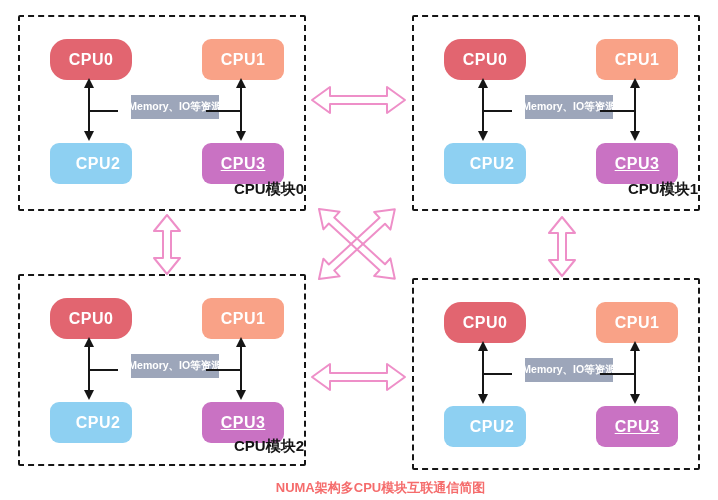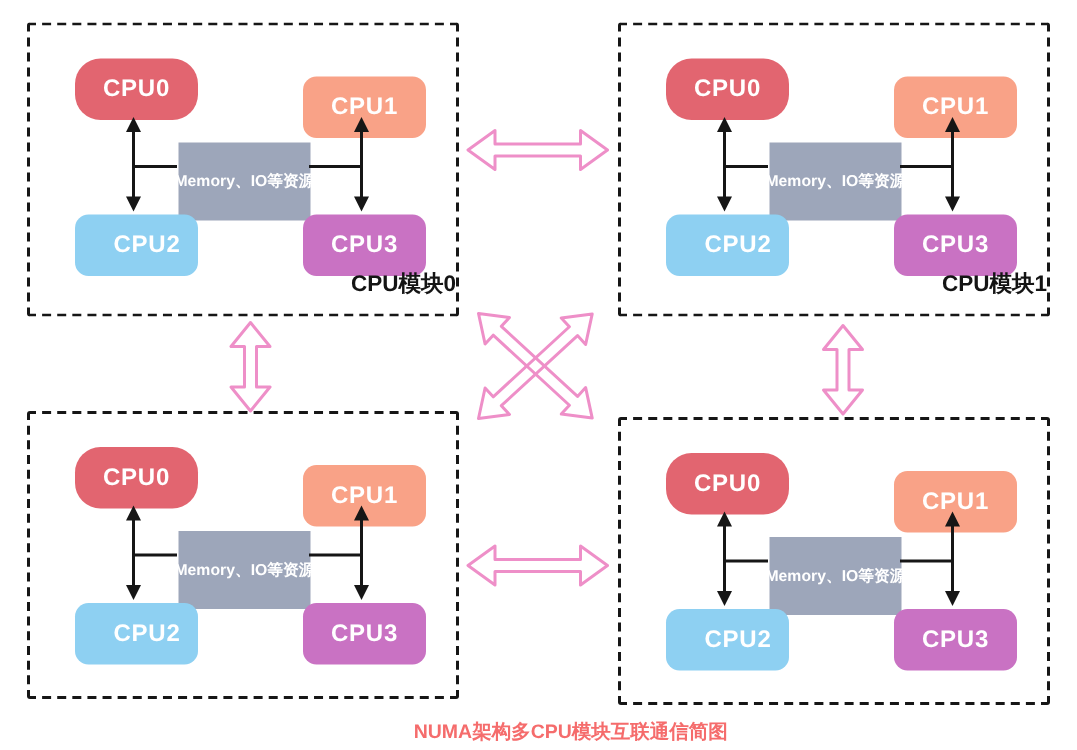--- a/index.html
+++ b/index.html
@@ -21,29 +21,29 @@
   .m1 { left: 412px; top: 15px;  width: 288px; height: 196px; }
   .m2 { left: 18px;  top: 274px; width: 288px; height: 192px; }
   .m3 { left: 412px; top: 278px; width: 288px; height: 192px; }
   .cpu {
     position: absolute; width: 82px; height: 41px;
     border-radius: 9px; color: #ffffff;
     font-weight: bold; font-size: 16px; letter-spacing: .5px;
     display: flex; align-items: center; justify-content: center;
   }
   .pos-tl { left: 30px;  top: 22px; }
-  .pos-tr { left: 182px; top: 22px; margin-top: 12px; }
+  .pos-tr { left: 182px; top: 22px; }
   .pos-bl { left: 30px;  top: 126px; }
   .pos-br { left: 182px; top: 126px; }
   .c0 { background: var(--c-cpu0, #e26570); border-radius: 17px; }
   .c1 { background: var(--c-cpu1, #f9a287); }
   .c2 { background: var(--c-cpu2, #8ed0f2); padding-left: 14px; }
-  .c3 { background: var(--c-cpu3, #c972c3); }
+  .c3 { background: var(--c-cpu3, #c972c3); text-decoration: underline; }
   .mem {
-    position: absolute; left: 99px; top: 78px; width: 88px; height: 52px;
+    position: absolute; left: 111px; top: 78px; width: 88px; height: 24px;
     background: var(--c-memory, #9da6ba); color: #ffffff;
     font-weight: bold; font-size: 10.5px; white-space: nowrap;
     display: flex; align-items: center; justify-content: center;
   }
   .mlabel {
     position: absolute; left: 0; right: 0; bottom: 10px;
     text-align: right; font-weight: bold; font-size: 15px;
     color: #141414;
   }
   .m2 .mlabel, .m3 .mlabel { bottom: 8px; }
@@ -86,20 +86,21 @@
     <div class="cpu c3 pos-br">CPU3</div>
     <div class="mlabel">CPU模块1</div>
   </div>
 
   <div class="module m2">
     <div class="cpu c0 pos-tl">CPU0</div>
     <div class="cpu c1 pos-tr">CPU1</div>
     <div class="mem">Memory、IO等资源</div>
     <div class="cpu c2 pos-bl">CPU2</div>
     <div class="cpu c3 pos-br">CPU3</div>
+    <div class="mlabel">CPU模块2</div>
   </div>
 
   <div class="module m3">
     <div class="cpu c0 pos-tl">CPU0</div>
     <div class="cpu c1 pos-tr">CPU1</div>
     <div class="mem">Memory、IO等资源</div>
     <div class="cpu c2 pos-bl">CPU2</div>
     <div class="cpu c3 pos-br">CPU3</div>
   </div>
 

